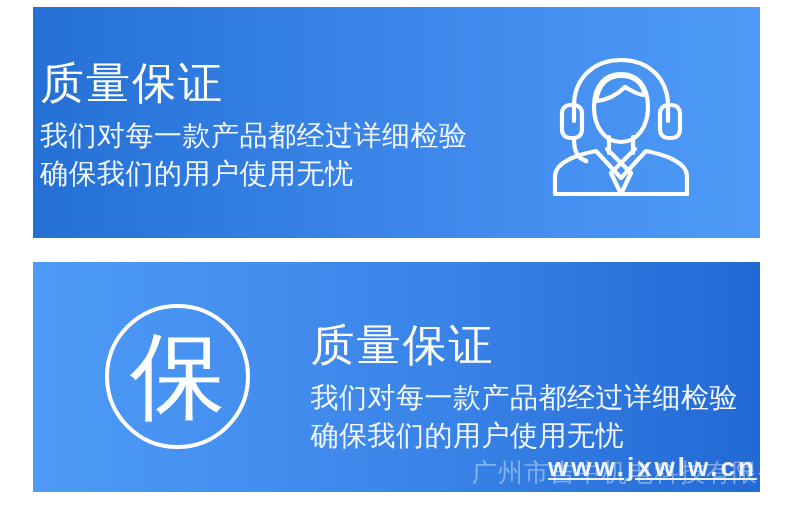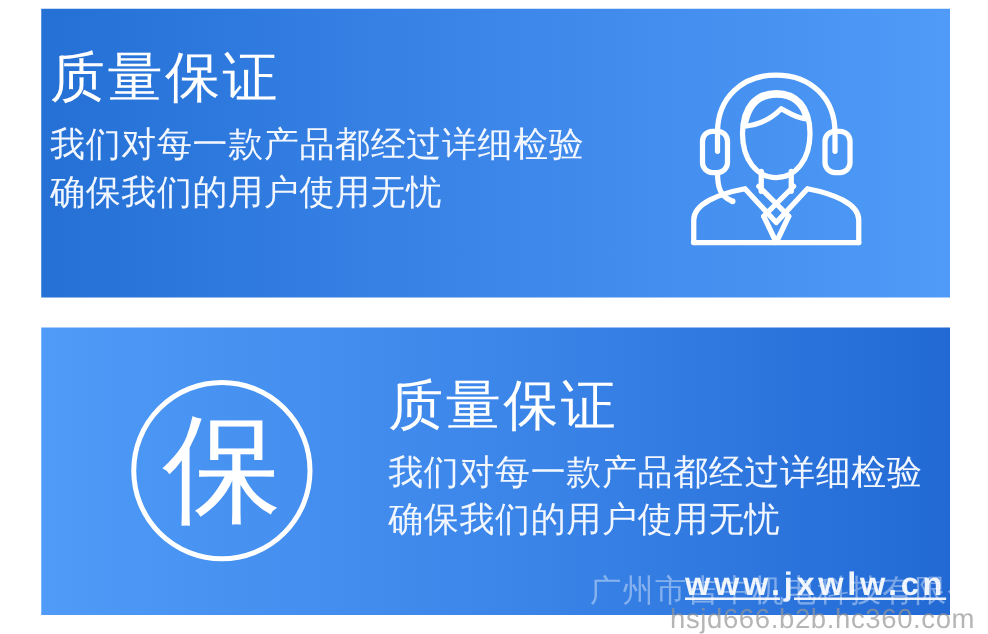--- a/index.html
+++ b/index.html
@@ -61,20 +61,21 @@
     text-align: left;
   }
 
   .headline {
     font-size: 44px;
     line-height: 1.12;
     font-weight: 400;
     letter-spacing: 2px;
     color: #ffffff;
     white-space: nowrap;
+    margin-top: 20px;
   }
 
   .subline {
     font-size: 28px;
     line-height: 1.34;
     font-weight: 400;
     letter-spacing: 0.5px;
     color: #f2f7ff;
     margin-top: 10px;
     white-space: nowrap;
@@ -224,15 +225,14 @@
       <div class="subline">
         <div>我们对每一款产品都经过详细检验</div>
         <div>确保我们的用户使用无忧</div>
       </div>
     </div>
 
   </div>
 
   <div class="wm-company">广州市吉中机电科技有限公司</div>
   <div class="wm-url">www.jxwlw.cn</div>
-  <div class="wm-site">hsjd666.b2b.hc360.com</div>
 
 </div>
 
 </body></html>

